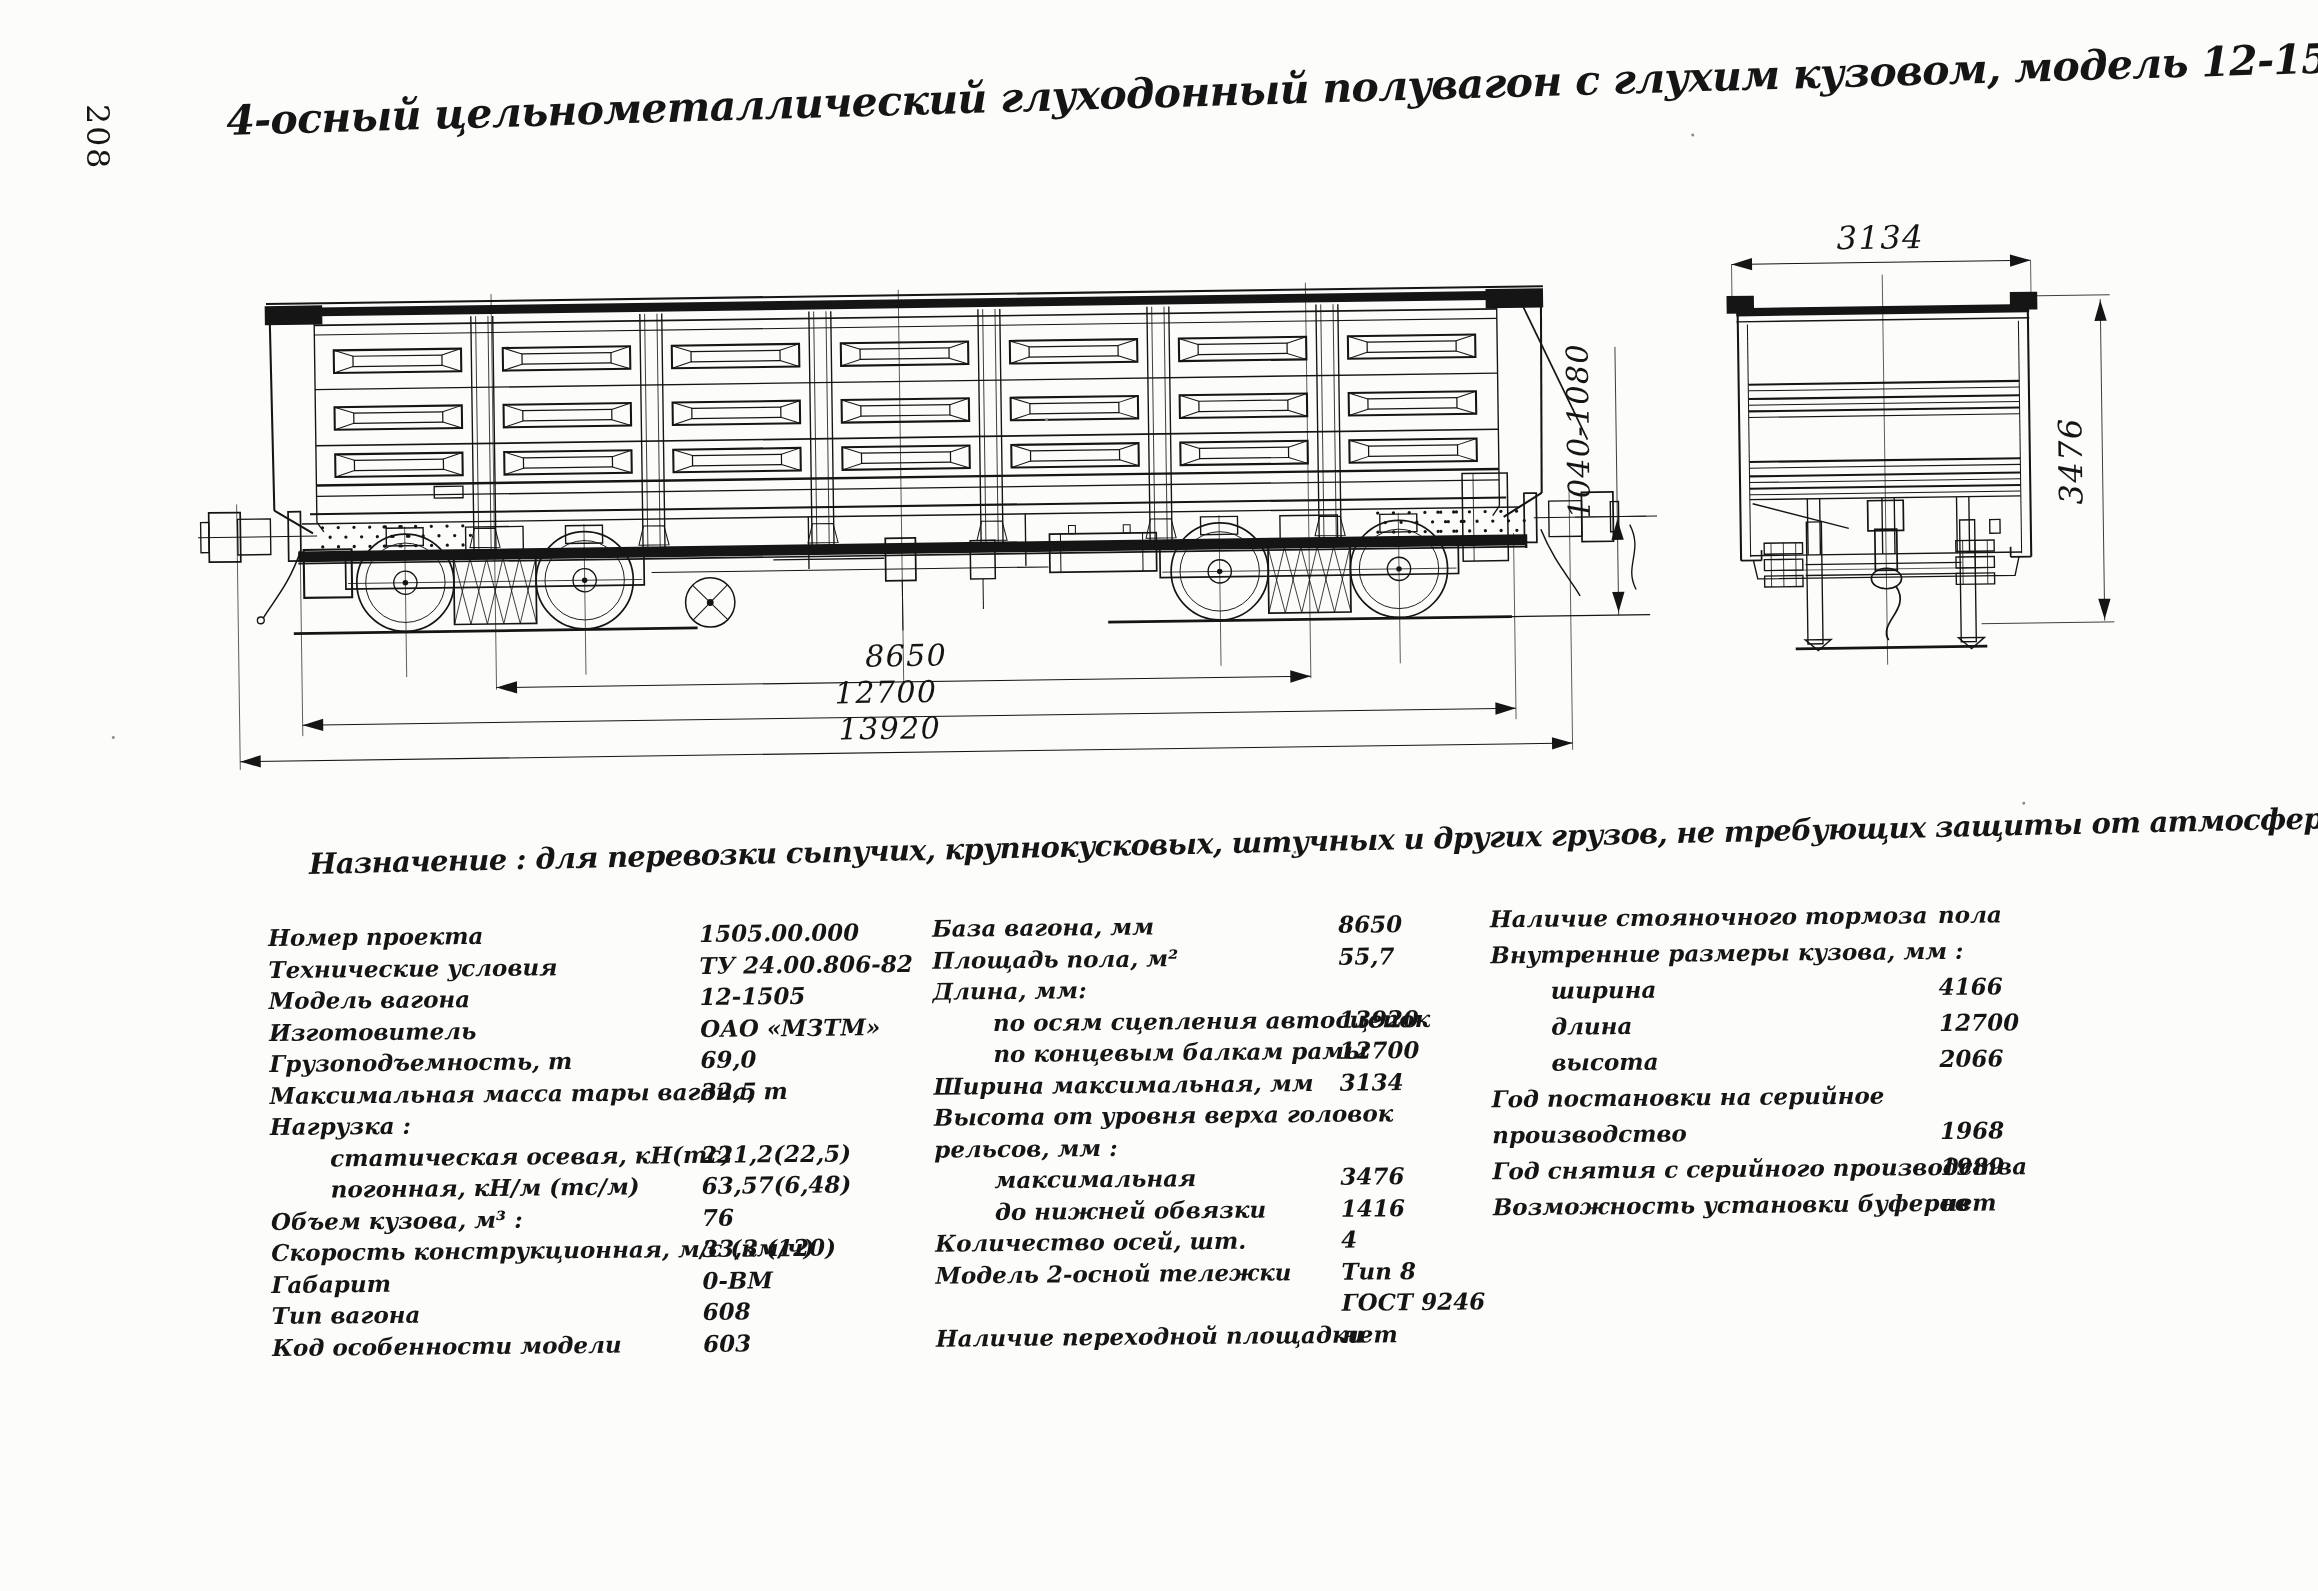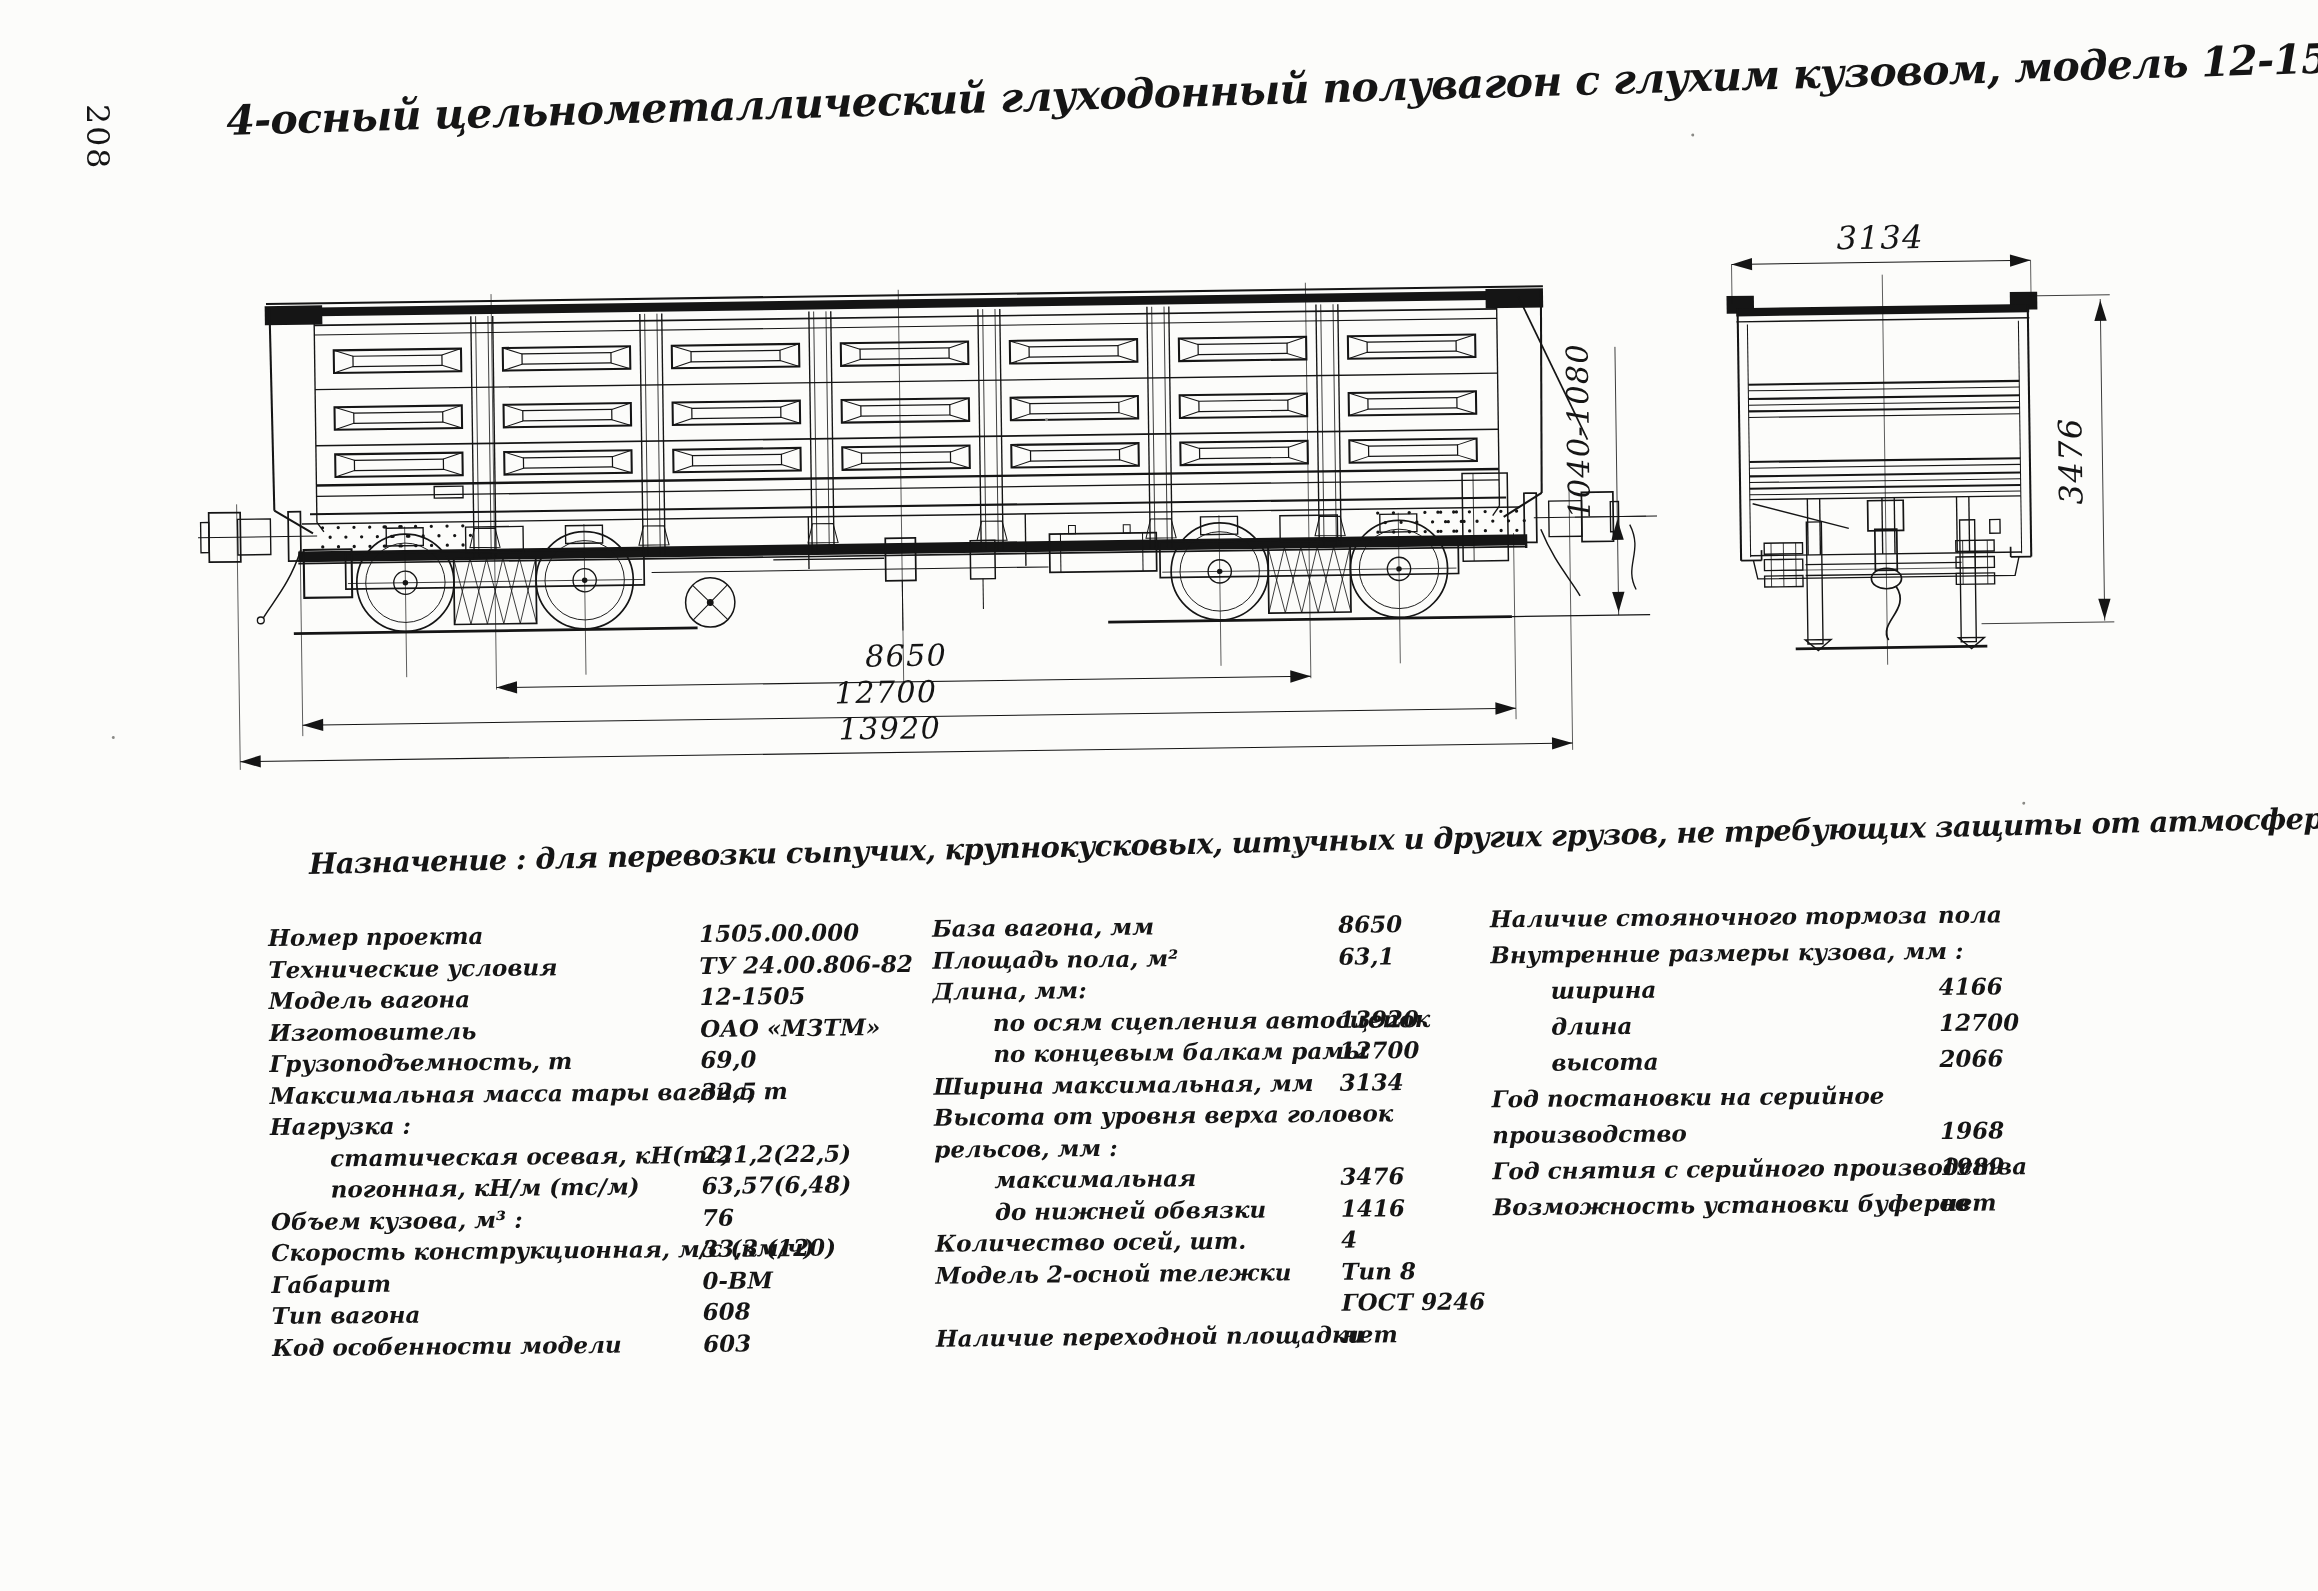--- a/index.html
+++ b/index.html
@@ -516,21 +516,21 @@
         <div class="spec-row ind"><span class="lbl">статическая осевая, кН(тс)</span><span class="val">221,2(22,5)</span></div>
         <div class="spec-row ind"><span class="lbl">погонная, кН/м (тс/м)</span><span class="val">63,57(6,48)</span></div>
         <div class="spec-row"><span class="lbl">Объем кузова, м³ :</span><span class="val">76</span></div>
         <div class="spec-row"><span class="lbl">Скорость конструкционная, м/с (км/ч)</span><span class="val">33,3 (120)</span></div>
         <div class="spec-row"><span class="lbl">Габарит</span><span class="val">0-ВМ</span></div>
         <div class="spec-row"><span class="lbl">Тип вагона</span><span class="val">608</span></div>
         <div class="spec-row"><span class="lbl">Код  особенности модели</span><span class="val">603</span></div>
       </div>
       <div class="spec-col c2">
         <div class="spec-row"><span class="lbl">База вагона, мм</span><span class="val">8650</span></div>
-        <div class="spec-row"><span class="lbl">Площадь пола, м²</span><span class="val">63,1</span></div>
+        <div class="spec-row"><span class="lbl">Площадь пола, м²</span><span class="val">55,7</span></div>
         <div class="spec-row"><span class="lbl">Длина, мм:</span><span class="val"></span></div>
         <div class="spec-row ind"><span class="lbl">по осям сцепления автосцепок</span><span class="val">13920</span></div>
         <div class="spec-row ind"><span class="lbl">по концевым балкам рамы</span><span class="val">12700</span></div>
         <div class="spec-row"><span class="lbl">Ширина максимальная, мм</span><span class="val">3134</span></div>
         <div class="spec-row"><span class="lbl">Высота от уровня верха головок</span><span class="val"></span></div>
         <div class="spec-row"><span class="lbl">рельсов, мм :</span><span class="val"></span></div>
         <div class="spec-row ind"><span class="lbl">максимальная</span><span class="val">3476</span></div>
         <div class="spec-row ind"><span class="lbl">до нижней обвязки</span><span class="val">1416</span></div>
         <div class="spec-row"><span class="lbl">Количество осей, шт.</span><span class="val">4</span></div>
         <div class="spec-row"><span class="lbl">Модель 2-осной тележки</span><span class="val">Тип 8</span></div>

